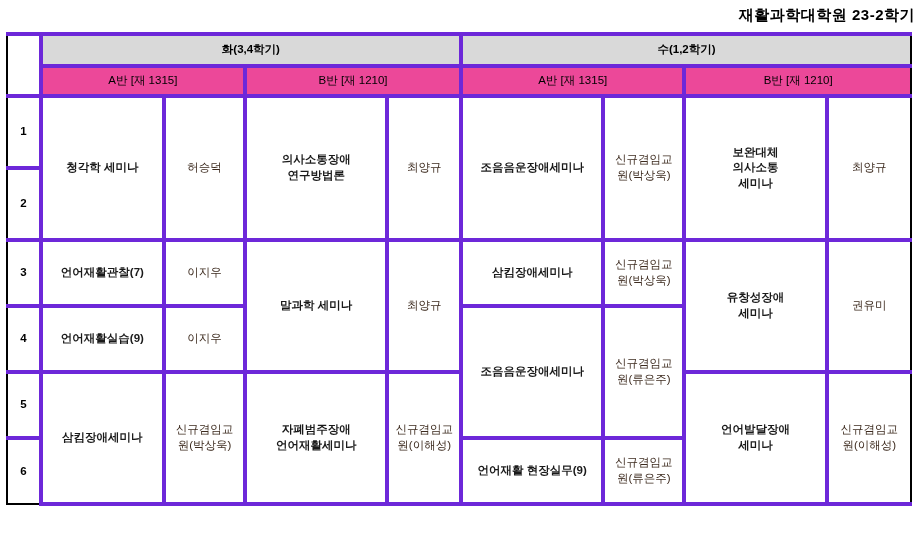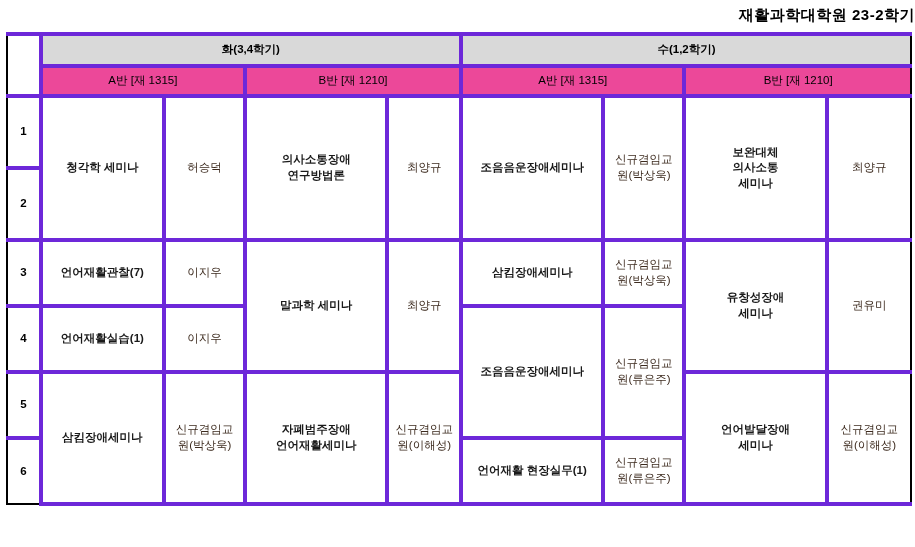--- a/index.html
+++ b/index.html
@@ -144,37 +144,37 @@
         <td class="course thick-top" rowspan="2">말과학 세미나</td>
         <td class="prof thick-top thick-right" rowspan="2">최양규</td>
         <td class="course thick-top">삼킴장애세미나</td>
         <td class="prof thick-top">신규겸임교<br>원(박상욱)</td>
         <td class="course thick-top" rowspan="2">유창성장애<br>세미나</td>
         <td class="prof thick-top thick-right" rowspan="2">권유미</td>
       </tr>
 
       <tr style="height:66px">
         <td class="period thick-left">4</td>
-        <td class="course">언어재활실습(1)</td>
+        <td class="course">언어재활실습(9)</td>
         <td class="prof">이지우</td>
         <td class="course" rowspan="2">조음음운장애세미나</td>
         <td class="prof" rowspan="2">신규겸임교<br>원(류은주)</td>
       </tr>
 
       <tr style="height:66px">
         <td class="period thick-top thick-left">5</td>
         <td class="course thick-top" rowspan="2">삼킴장애세미나</td>
         <td class="prof thick-top" rowspan="2">신규겸임교<br>원(박상욱)</td>
         <td class="course thick-top" rowspan="2">자폐범주장애<br>언어재활세미나</td>
         <td class="prof thick-top thick-right" rowspan="2">신규겸임교<br>원(이해성)</td>
         <td class="course thick-top" rowspan="2">언어발달장애<br>세미나</td>
         <td class="prof thick-top thick-right" rowspan="2">신규겸임교<br>원(이해성)</td>
       </tr>
 
       <tr style="height:66px">
         <td class="period thick-left thick-bottom">6</td>
-        <td class="course thick-top">언어재활 현장실무(1)</td>
+        <td class="course thick-top">언어재활 현장실무(9)</td>
         <td class="prof thick-top">신규겸임교<br>원(류은주)</td>
       </tr>
     </tbody>
   </table>
 
 </div>
 
 </body></html>

